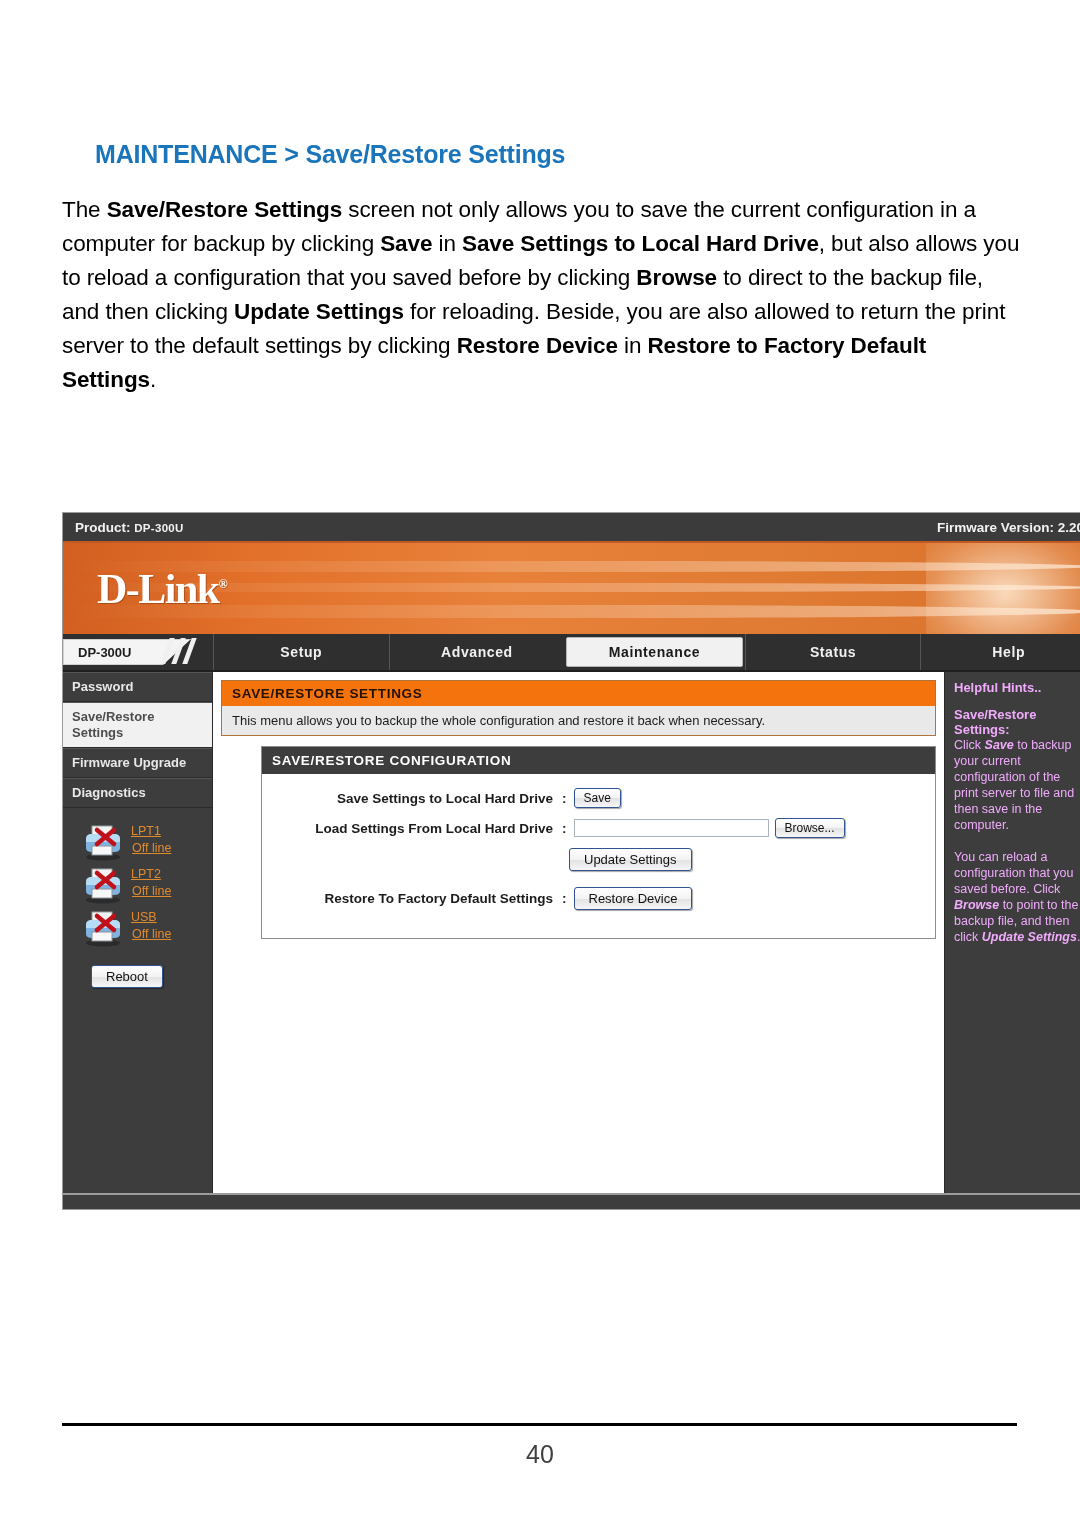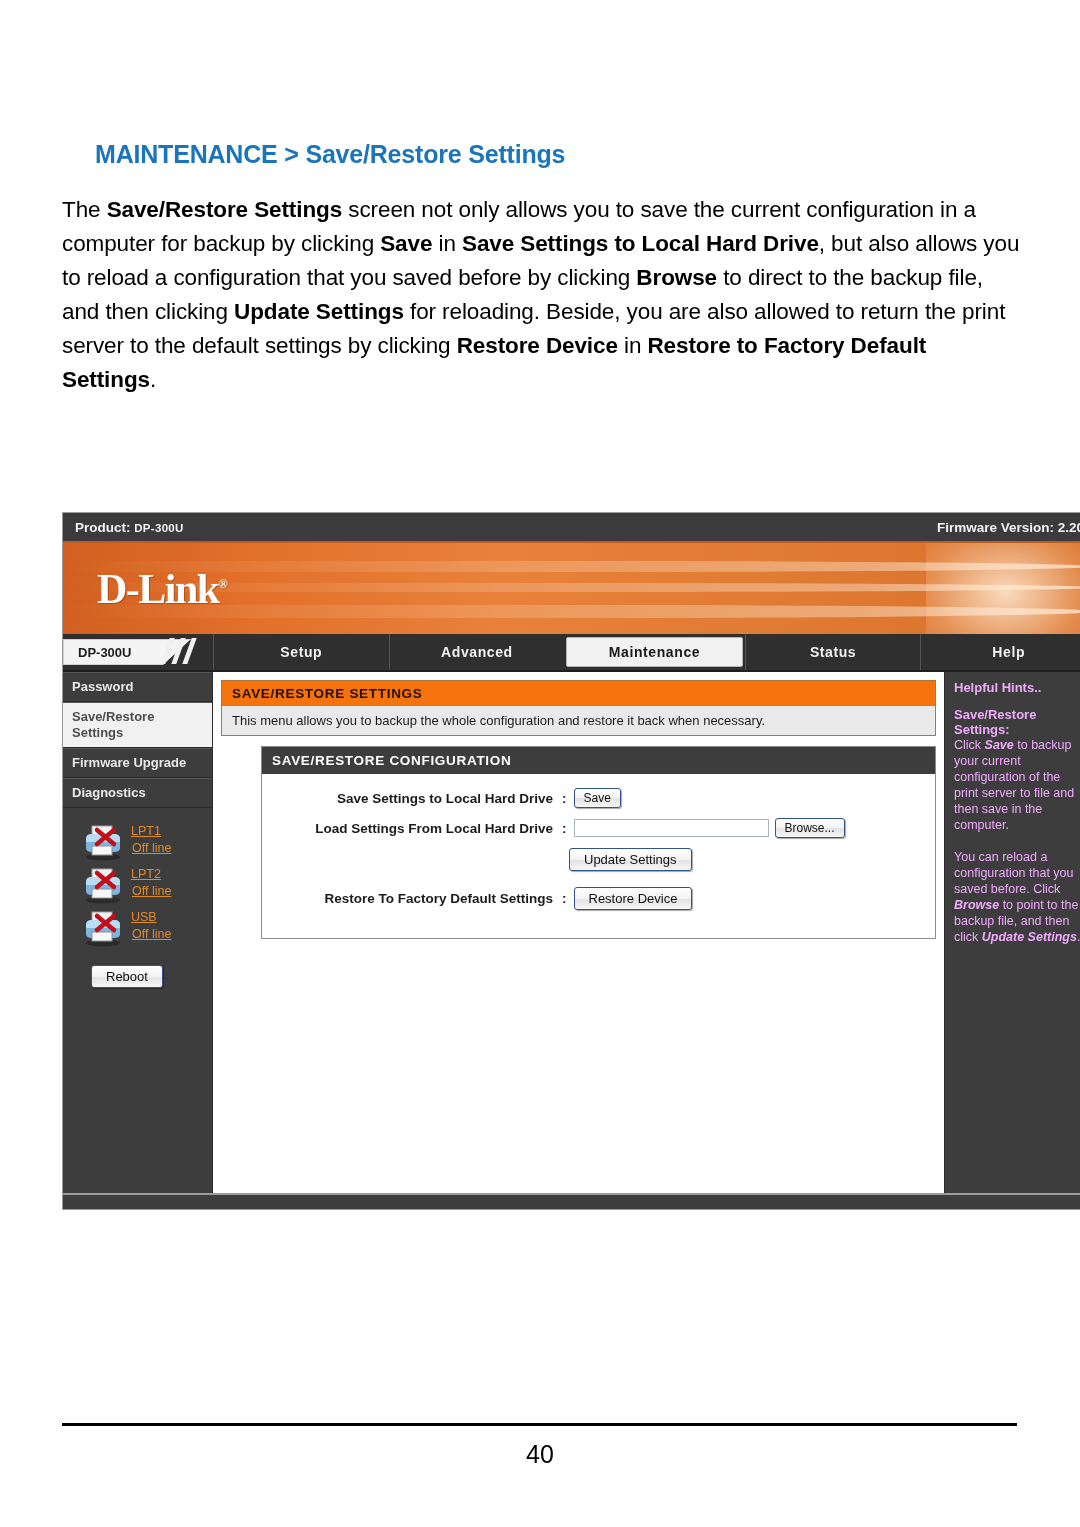--- a/index.html
+++ b/index.html
@@ -370,21 +370,21 @@
     left: 62px; top: 1423px;
     width: 955px; height: 0;
     border-top: 3px solid #000;
   }
   .page-num {
     position: absolute;
     left: 0; top: 1440px;
     width: 1080px;
     text-align: center;
     font-size: 25px;
-    color: #000000;
+    color: #404040;
   }
 </style>
 </head>
 <body>
 
 <div class="doc">
   <h1 class="doc-heading">
     <span>MAINTENANCE</span><span class="crumb-sep"> &gt; </span><span>Save/Restore Settings</span>
   </h1>
   <p class="doc-para">

